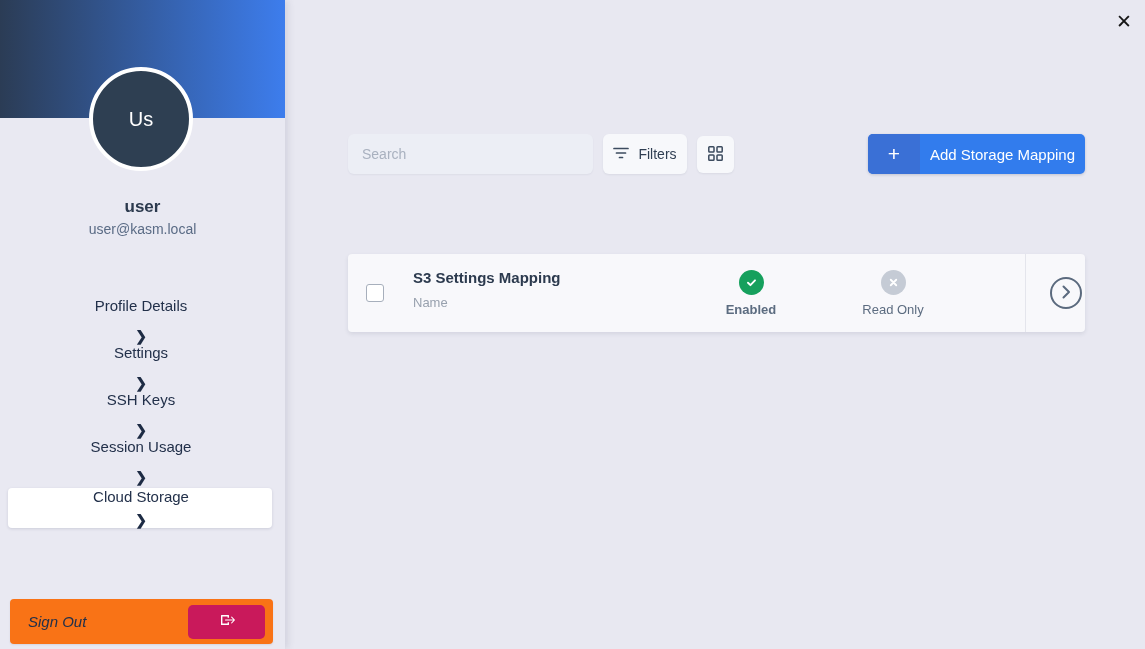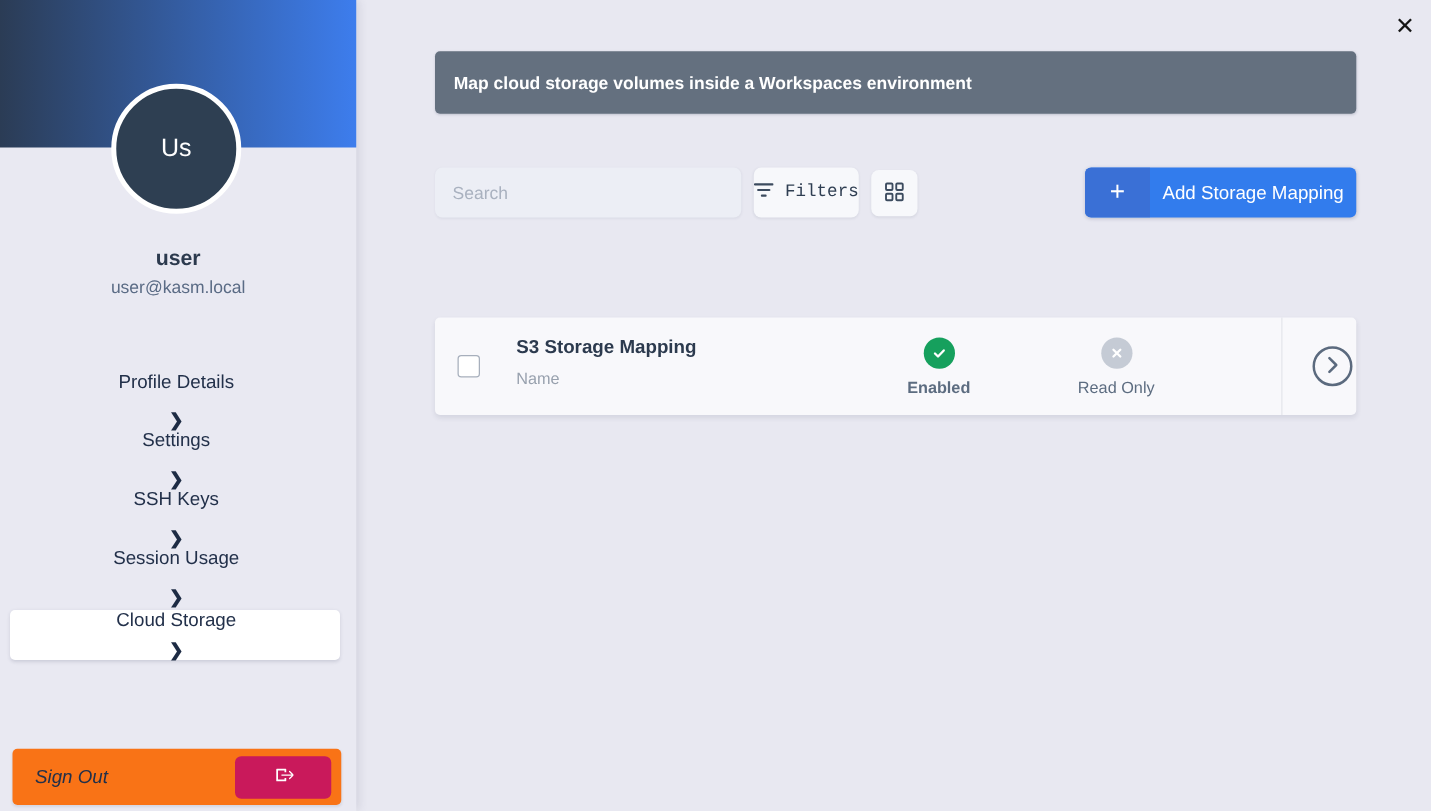--- a/index.html
+++ b/index.html
@@ -50,21 +50,21 @@
 
   .search-input { position:absolute; left:348px; top:134px; width:245px; height:40px;
              background:#eceef5; border:none; border-radius:6px; padding:0 14px;
              font-size:14px; color:#2f3e52; font-family:"Liberation Sans", sans-serif; outline:none;
              box-shadow:0 1px 2px rgba(40,50,80,.06); }
   .search-input::placeholder { color:#a9b1bf; }
 
   .filters-btn { position:absolute; left:603px; top:134px; width:84px; height:40px;
              background:#f7f8fb; border:none; border-radius:6px; display:flex; align-items:center;
              justify-content:center; gap:9px; font-size:14px; color:#2f3e52; cursor:pointer;
-             font-family:Liberation Mono, monospace; box-shadow:0 1px 2px rgba(40,50,80,.08); }
+             font-family:Liberation Sans, sans-serif; box-shadow:0 1px 2px rgba(40,50,80,.08); }
   .grid-btn { position:absolute; left:697px; top:136px; width:37px; height:37px;
              background:#f7f8fb; border:none; border-radius:6px; display:flex; align-items:center;
              justify-content:center; cursor:pointer; box-shadow:0 1px 2px rgba(40,50,80,.08); }
 
   .add-btn { position:absolute; left:868px; top:134px; width:217px; height:40px;
              background:var(--accent-blue,#327ced); border:none; border-radius:5px; display:flex;
              align-items:stretch; padding:0; cursor:pointer; overflow:hidden;
              box-shadow:0 1px 3px rgba(40,50,80,.20); }
   .add-btn .plus-seg { width:52px; background:var(--accent-blue-dark,#3a70d6); display:flex;
              align-items:center; justify-content:center; color:#fff; font-size:21px; font-weight:300; }
@@ -146,23 +146,20 @@
             <path d="M10 12.5a.5.5 0 0 1-.5.5h-7a.5.5 0 0 1-.5-.5v-9a.5.5 0 0 1 .5-.5h7a.5.5 0 0 1 .5.5v2.2H8.6V4.4H3.4v7.2h5.2v-1.3H10v2.2z"></path>
             <path d="M15.85 8.35a.5.5 0 0 0 0-.7l-2.8-2.8a.5.5 0 1 0-.7.7l1.94 1.95H6.5a.5.5 0 0 0 0 1h7.79l-1.94 1.95a.5.5 0 1 0 .7.7l2.8-2.8z"></path>
           </svg>
         </span>
       </button>
     </div>
   </div>
 
   <button class="close-btn">✕</button>
 
-  <div class="banner">
-    <span class="banner-text">Map cloud storage volumes inside a Workspaces environment</span>
-  </div>
 
   <input class="search-input" type="text" placeholder="Search" style="">
 
   <button class="filters-btn">
     <span>
       <svg width="16" height="12" viewBox="0 0 16 12">
         <path d="M1 1.5h14M3.5 6h9M6.5 10.5h3" stroke="#3c4b5f" stroke-width="1.7" stroke-linecap="round" fill="none"></path>
       </svg>
     </span>
     <span>Filters</span>
@@ -181,21 +178,21 @@
 
   <button class="add-btn">
     <span class="plus-seg">+</span>
     <span class="label-seg">Add Storage Mapping</span>
   </button>
 
 
   <div class="data-row">
     <input type="checkbox" style="">
     <div class="row-name-block">
-      <div class="row-name">S3 Storage Mapping</div>
+      <div class="row-name">S3 Settings Mapping</div>
       <div class="row-name-label">Name</div>
     </div>
 
     <div class="status-col enabled">
       <span class="badge on">
         <svg width="13" height="13" viewBox="0 0 24 24">
           <path d="M5.5 12.5l4.5 4.5 8.5-9" stroke="#ffffff" stroke-width="3.4" fill="none" stroke-linecap="round" stroke-linejoin="round"></path>
         </svg>
       </span>
       <span class="status-label">Enabled</span>

